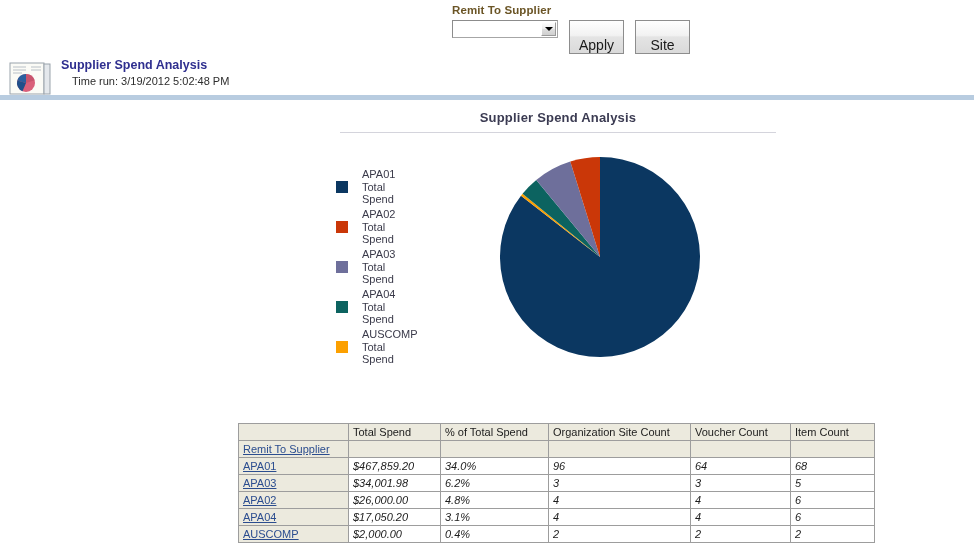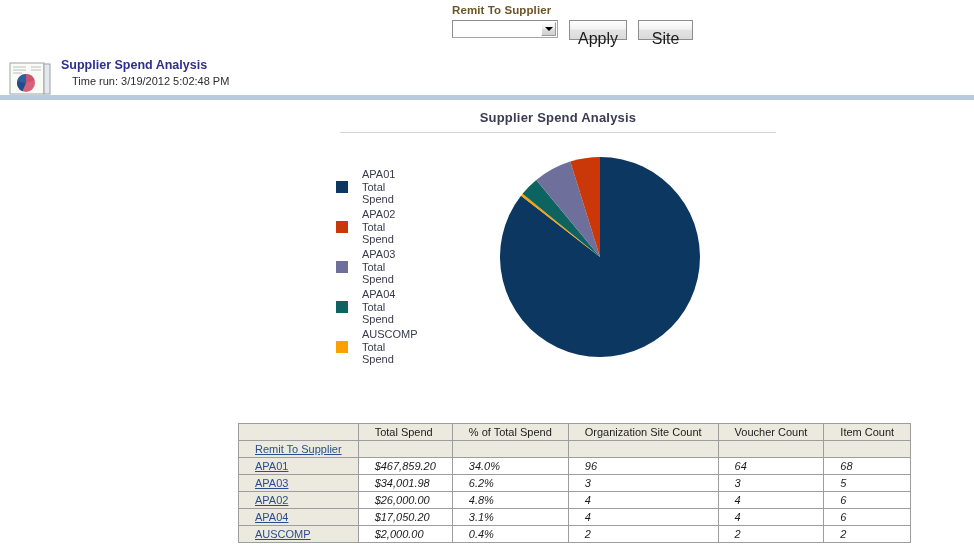--- a/index.html
+++ b/index.html
@@ -77,25 +77,25 @@
     border-top: 4px solid #000000;
   }
   .btn {
     margin-left: 11px;
     min-width: 55px;
     height: 19px;
     box-sizing: border-box;
     border: 1px solid #8d8d8d;
     background: linear-gradient(to bottom, #fefefe 0%, #f2f2f2 45%, #e4e4e4 50%, #dadada 100%);
     font-family: "Liberation Sans", sans-serif;
-    font-size: 16px;
+    font-size: 14px;
     color: #1a1a1a;
     line-height: 17px;
     text-align: center;
-    padding: 9px 8px;
+    padding: 16px 8px;
     cursor: default;
   }
 
   
   #report-header {
     position: absolute;
     left: 0;
     top: 58px;
     width: 974px;
     height: 42px;
@@ -192,21 +192,21 @@
   #data-table {
     position: absolute;
     left: 238px;
     top: 423px;
     border-collapse: collapse;
     font-size: 11px;
     background: #ffffff;
   }
   #data-table td, #data-table th {
     border: 1px solid #9d9d9d;
-    padding: 2px 16px;
+    padding: 2px 4px;
     font-weight: normal;
     height: 15px;
     box-sizing: border-box;
     vertical-align: middle;
     white-space: nowrap;
   }
   #data-table thead td {
     background: #eceade;
     color: #1c1c1c;
     text-align: left;

